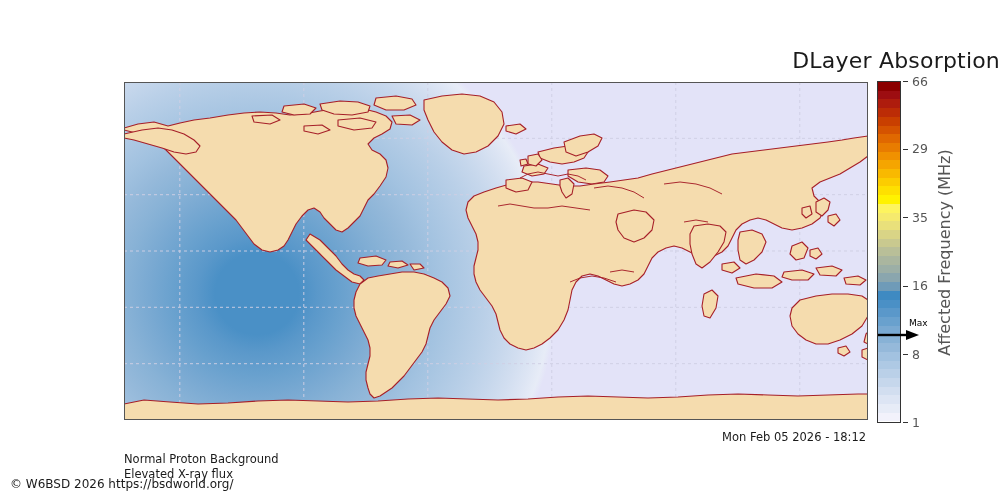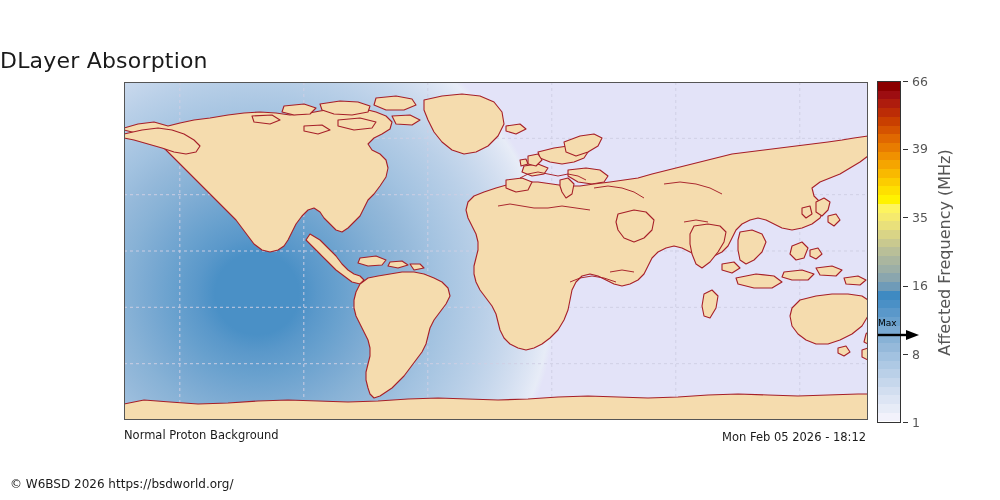--- a/index.html
+++ b/index.html
@@ -2,21 +2,21 @@
 <html><head>
 <meta charset="utf-8">
 <style>
   html,body{margin:0;padding:0;background:#ffffff;}
   body{width:1000px;height:500px;position:relative;overflow:hidden;
        font-family:"DejaVu Sans","Liberation Sans",sans-serif;}
 
   #figure{position:absolute;left:0;top:0;width:1000px;height:500px;background:#fff;}
 
   
-  #chart-title{position:absolute;left:0;top:48px;width:1000px;text-align:left;
+  #chart-title{position:absolute;left:0;top:48px;width:1000px;text-align:right;
      font-size:22px;color:#1a1a1a;letter-spacing:.2px;}
 
   
   #map-axes{position:absolute;left:124px;top:82px;width:744px;height:338px;
      overflow:hidden;background:#e3e3f8;box-sizing:border-box;}
 
   #map-svg{position:absolute;left:0;top:0;width:744px;height:338px;display:block;}
 
   
   #colorbar-axes{position:absolute;left:877px;top:81px;width:24px;height:342px;
@@ -26,25 +26,25 @@
   .cb-tick{position:absolute;left:0;height:1px;}
   .cb-tick .dash{position:absolute;left:0;top:-0.5px;width:5px;height:1px;background:#333;}
   .cb-tick .lbl{position:absolute;left:9px;top:-9px;font-size:12.5px;color:#555;line-height:18px;}
   #cb-axis-label{position:absolute;left:930px;top:81px;height:342px;width:28px;
      display:flex;align-items:center;justify-content:center;}
   #cb-axis-label span{transform:rotate(-90deg);white-space:nowrap;font-size:16px;color:#555;}
 
   
   #max-marker{position:absolute;left:877px;top:305px;width:46px;height:30px;pointer-events:none;}
   #max-marker .max-text{position:absolute;left:1px;top:0px;font-size:9px;color:#000;
-     font-family:"DejaVu Sans","Liberation Sans",sans-serif;}
+     font-family:"DejaVu Sans","Liberation Sans",sans-serif;padding-left:31px;}
   #max-marker svg{position:absolute;left:0;top:11px;}
 
   
-  #status-left{position:absolute;left:124px;top:428px;font-size:11.5px;color:#1a1a1a;line-height:15px;}
+  #status-left{position:absolute;left:124px;top:452px;font-size:11.5px;color:#1a1a1a;line-height:15px;}
   #status-date{position:absolute;left:722px;top:430px;font-size:11.5px;color:#1a1a1a;}
   #copyright{position:absolute;left:10px;top:477px;font-size:12px;color:#1a1a1a;}
 </style>
 </head>
 <body>
 
 <div id="figure">
 
   <div id="chart-title">DLayer Absorption</div>
 
@@ -277,38 +277,39 @@
       <div class="cb-tick" style="top: 205.2px;">
         <div class="dash"></div>
         <div class="lbl">16</div>
       </div>
       <div class="cb-tick" style="top: 136.8px;">
         <div class="dash"></div>
         <div class="lbl">35</div>
       </div>
       <div class="cb-tick" style="top: 68.4px;">
         <div class="dash"></div>
-        <div class="lbl">39</div>
+        <div class="lbl">29</div>
       </div>
       <div class="cb-tick" style="top: 0.5px;">
         <div class="dash"></div>
         <div class="lbl">66</div>
       </div>
     </div>
   <div id="cb-axis-label">
     <span>Affected Frequency (MHz)</span>
   </div>
 
   <div id="max-marker" style="top: 318.126px;">
     <div class="max-text">Max</div>
     <svg width="46" height="14">
       <line x1="1" y1="6" x2="30" y2="6" stroke="#000" stroke-width="2.4"></line>
       <polygon points="29,1 42,6 29,11" fill="#000"></polygon>
     </svg>
   </div>
 
   <div id="status-left">
     <div>Normal Proton Background</div>
+    <div>Elevated X-ray flux</div>
   </div>
   <div id="status-date">Mon Feb 05 2026 - 18:12</div>
   <div id="copyright">© W6BSD 2026 https://bsdworld.org/</div>
 
 </div>
 
 </body></html>

